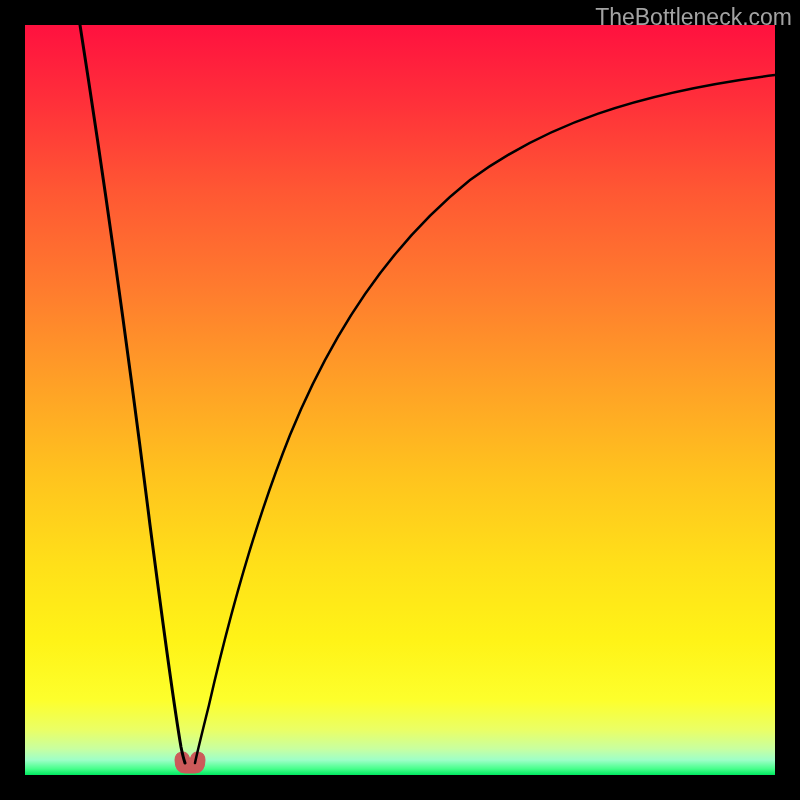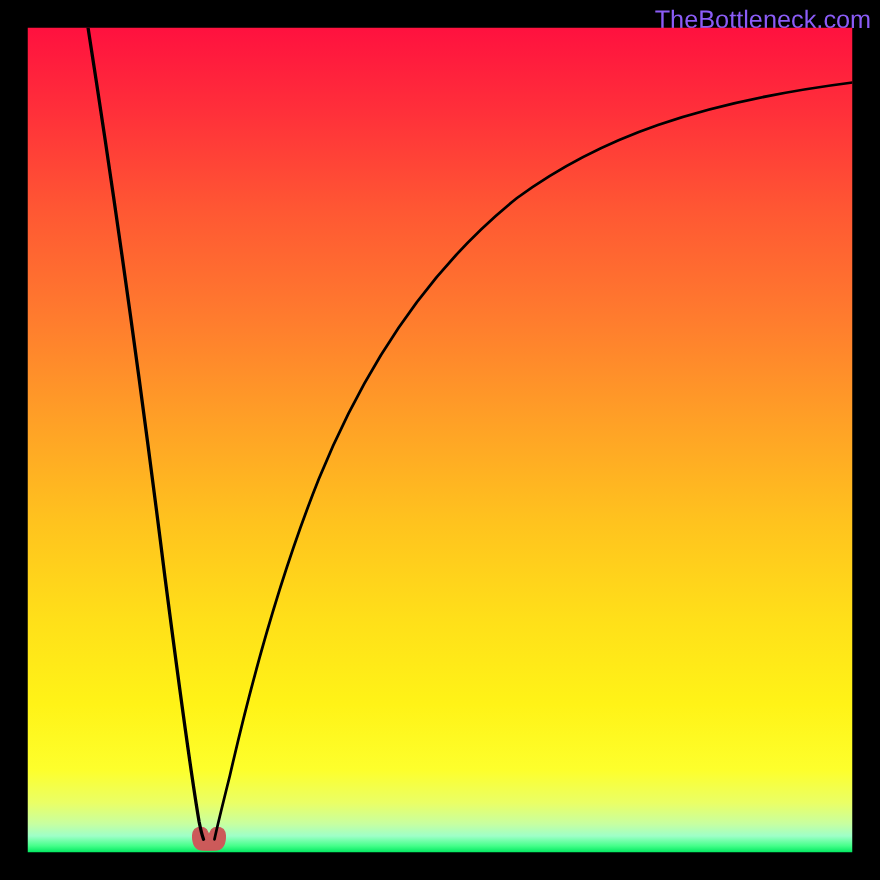--- a/index.html
+++ b/index.html
@@ -47,21 +47,21 @@
   .curve-svg {
     position: absolute;
     inset: 0;
     width: 100%;
     height: 100%;
   }
   .watermark {
     position: absolute;
     top: 4px;
     right: 8px;
-    color: #8b5cf6;
+    color: #a3a3a3;
     font-size: 23px;
     font-weight: 400;
     letter-spacing: 0px;
     user-select: none;
   }
 </style>
 </head>
 <body>
 
 <div class="frame">

